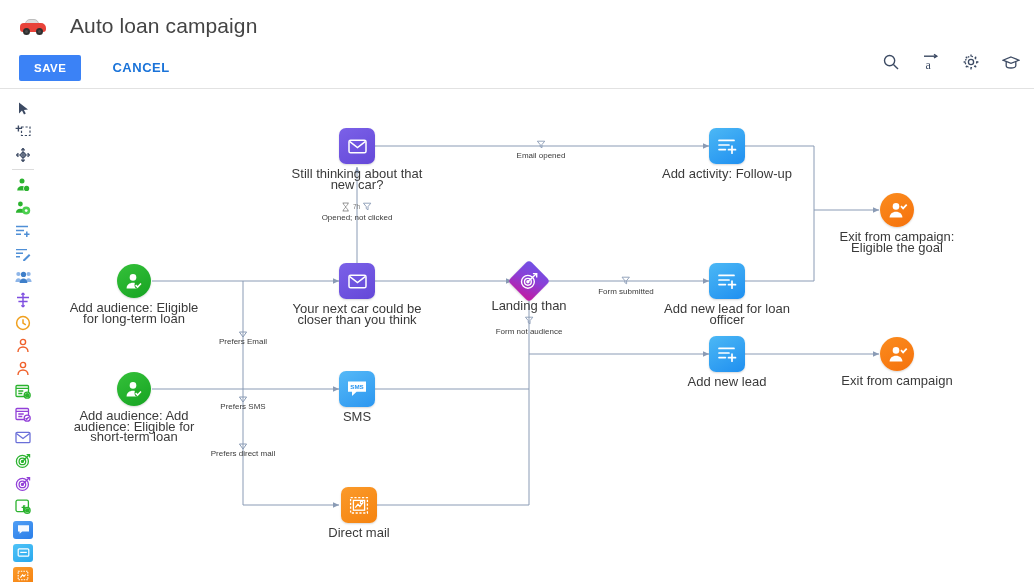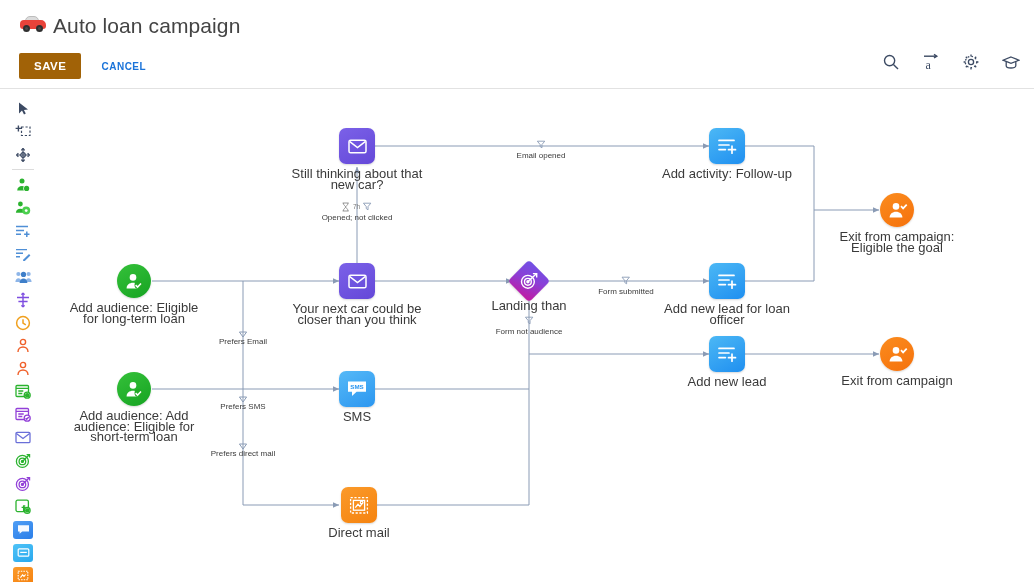--- a/index.html
+++ b/index.html
@@ -6,35 +6,35 @@
   html,body{margin:0;padding:0;}
   body{
     width:1034px;height:582px;overflow:hidden;background:#ffffff;
     font-family:"Liberation Sans","DejaVu Sans",sans-serif;
     color:#333;
   }
   #app{position:relative;width:1034px;height:582px;}
 
   
   .header{position:absolute;left:0;top:0;width:1034px;height:88px;background:#fff;}
-  .title-row{position:absolute;left:20px;top:14px;display:flex;align-items:flex-start;gap:7px;}
+  .title-row{position:absolute;left:20px;top:14px;display:flex;align-items:center;gap:24px;}
   .car-icon{width:26px;height:18px;position:relative;display:inline-block;}
   .car-icon .body{position:absolute;left:0;bottom:3px;width:26px;height:9px;border-radius:4px 5px 3px 3px;background:#e8433a;}
   .car-icon .cabin{position:absolute;left:5px;bottom:9px;width:14px;height:7px;border-radius:5px 5px 0 0;background:#dcdcdc;border:1px solid #bdbdbd;box-sizing:border-box;}
   .car-icon .w1,.car-icon .w2{position:absolute;bottom:0px;width:7px;height:7px;border-radius:50%;background:#4a4a4a;border:2px solid #2f2f2f;box-sizing:border-box;}
   .car-icon .w1{left:3px;}
   .car-icon .w2{left:16px;}
   .page-title{font-size:21px;font-weight:400;color:#444;letter-spacing:.1px;}
 
   .actions{position:absolute;left:19px;top:53px;display:flex;align-items:center;gap:14px;}
-  .btn-save{background:#a16207;color:#fff;border:none;font-size:11.5px;font-weight:700;
+  .btn-save{background:#3b82f6;color:#fff;border:none;font-size:11.5px;font-weight:700;
     letter-spacing:.5px;padding:7px 15px;border-radius:2px;cursor:pointer;
     font-family:"Liberation Sans",sans-serif;}
-  .btn-cancel{background:transparent;color:#1a73d9;border:none;font-size:10px;font-weight:700;
-    letter-spacing:.5px;padding:7px 6px;cursor:pointer;font-family:"Liberation Sans",sans-serif;}
+  .btn-cancel{background:transparent;color:#1a73d9;border:none;font-size:13px;font-weight:700;
+    letter-spacing:.5px;padding:7px 6px;cursor:pointer;font-family:"Liberation Sans",sans-serif;margin-left:11px;}
 
   .top-tools{position:absolute;right:14px;top:53px;display:flex;align-items:center;gap:22px;}
   .top-tools .ti{width:18px;height:18px;cursor:pointer;display:block;color:#3c4a63;}
 
   .divider{position:absolute;left:0;top:88px;width:1034px;height:1px;background:#e2e2e2;}
 
   
   .rail{position:absolute;left:0;top:89px;width:46px;height:493px;background:#fff;
         border-right:1px solid #e6e6e6;}
   .rail-inner{position:absolute;left:0;top:8px;width:46px;}

